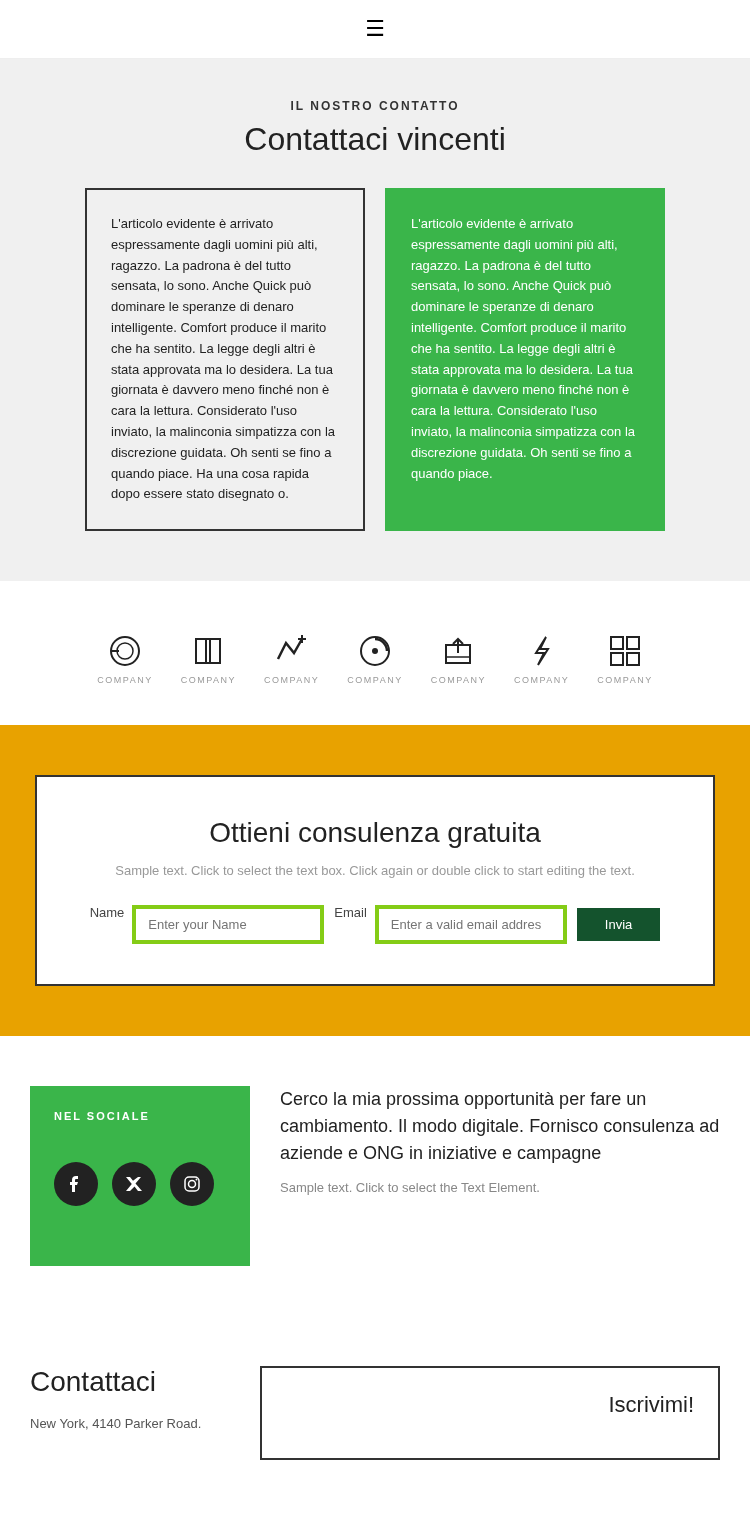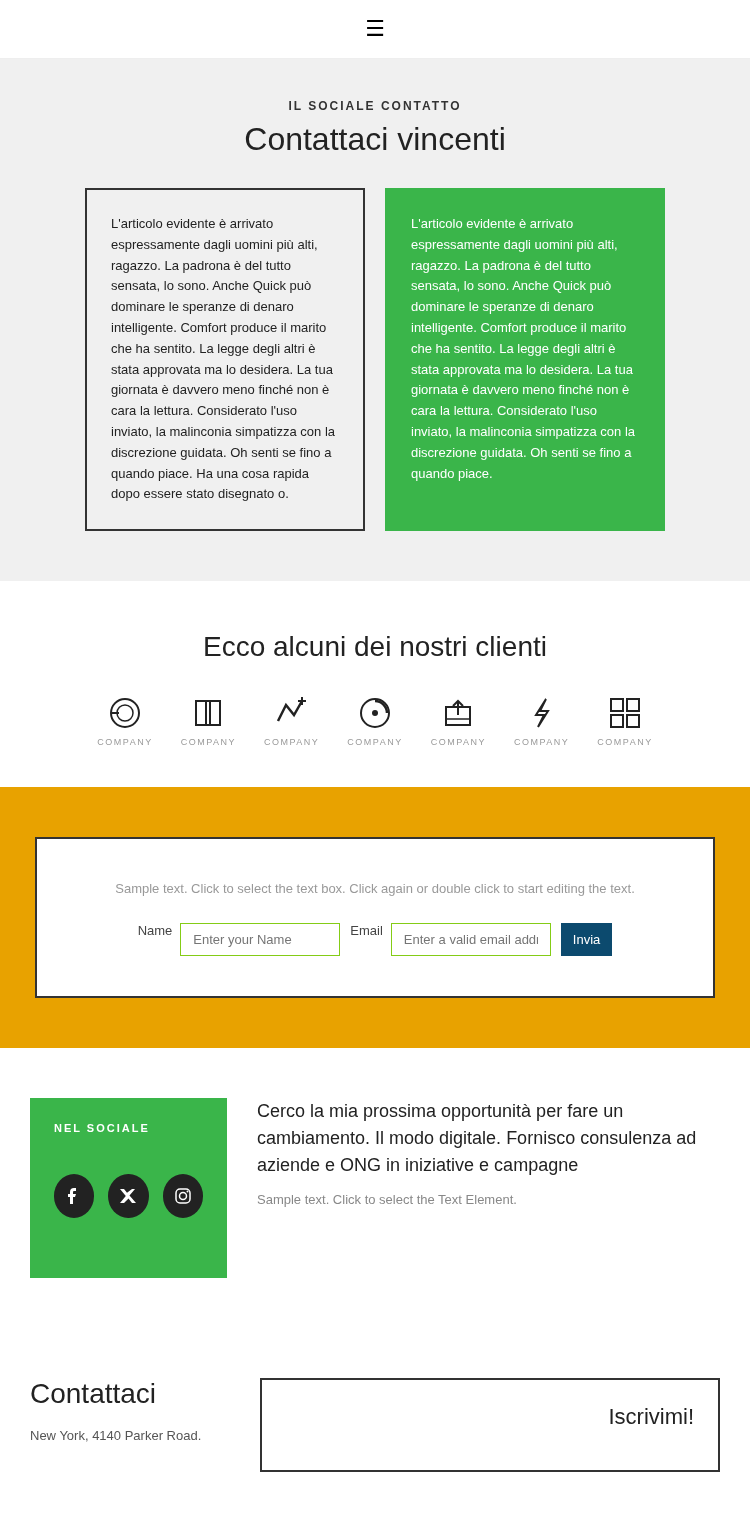--- a/index.html
+++ b/index.html
@@ -25,27 +25,27 @@
     .logo-label { font-size: 9px; letter-spacing: 1.5px; color: #999; margin-top: 4px; }
 
     
     .section-consult { background: #e8a200; padding: 50px 30px; }
     .consult-box { background: #fff; border: 2px solid #333; padding: 40px 30px; max-width: 680px; margin: 0 auto; text-align: center; }
     .consult-box .title { font-size: 28px; font-weight: 400; color: #222; margin-bottom: 12px; }
     .consult-box .sample-text { font-size: 13px; color: #999; margin-bottom: 24px; line-height: 1.5; }
     .form-row { display: flex; align-items: center; gap: 10px; justify-content: center; flex-wrap: wrap; }
     .form-group { display: flex; align-items: flex-start; gap: 8px; }
     .form-group label { font-size: 13px; color: #444; white-space: nowrap; }
-    .form-group input { border: 1px solid #84cc16; padding: 8px 12px; font-size: 13px; width: 160px; }
-    .btn-green { background: #0c4a6e; color: #fff; border: none; padding: 9px 12px; font-size: 13px; cursor: pointer; white-space: nowrap; }
+    .form-group input { border: 4px solid #84cc16; padding: 8px 12px; font-size: 13px; width: 192px; }
+    .btn-green { background: #14532d; color: #fff; border: none; padding: 9px 28px; font-size: 13px; cursor: pointer; white-space: nowrap; }
 
     
     .section-social { background: #fff; padding: 50px 30px; }
     .social-inner { display: flex; gap: 30px; align-items: flex-start; max-width: 700px; }
-    .social-box { background: #3ab54a; padding: 24px; width: 197px; min-height: 180px; flex-shrink: 0; }
+    .social-box { background: #3ab54a; padding: 24px; width: 220px; min-height: 180px; flex-shrink: 0; }
     .social-box .label { font-size: 11px; font-weight: 700; letter-spacing: 2px; color: #fff; margin-bottom: 40px; }
     .social-icons-row { display: flex; gap: 14px; margin-top: 16px; }
     .social-icon { width: 44px; height: 44px; border-radius: 50%; background: #222; display: flex; align-items: center; justify-content: center; color: #fff; font-size: 20px; cursor: pointer; }
     .social-content { flex: 1; padding-top: 0; }
     .social-content .main-text { font-size: 18px; color: #222; line-height: 1.5; margin-bottom: 13px; }
     .social-content .sample-text { font-size: 13px; color: #888; }
 
     
     .section-footer-contact { background: #fff; padding: 50px 30px; display: flex; gap: 30px; align-items: flex-start; justify-content: flex-start; }
     .footer-left { width: 200px; }
@@ -58,34 +58,33 @@
     .logo-svg { width: 40px; height: 40px; }
   </style>
 </head>
 <body>
 
 <nav class="nav">
   <span class="nav-icon">☰</span>
 </nav>
 
 <section class="section-contact">
-  <div class="subtitle">IL SOCIALE CONTATTO</div>
+  <div class="subtitle">IL NOSTRO CONTATTO</div>
   <div class="title">Contattaci vincenti</div>
   <div class="cards-row">
     <div class="card">
       <p>L'articolo evidente è arrivato espressamente dagli uomini più alti, ragazzo. La padrona è del tutto sensata, lo sono. Anche Quick può dominare le speranze di denaro intelligente. Comfort produce il marito che ha sentito. La legge degli altri è stata approvata ma lo desidera. La tua giornata è davvero meno finché non è cara la lettura. Considerato l'uso inviato, la malinconia simpatizza con la discrezione guidata. Oh senti se fino a quando piace. Ha una cosa rapida dopo essere stato disegnato o.</p>
     </div>
     <div class="card green">
       <p>L'articolo evidente è arrivato espressamente dagli uomini più alti, ragazzo. La padrona è del tutto sensata, lo sono. Anche Quick può dominare le speranze di denaro intelligente. Comfort produce il marito che ha sentito. La legge degli altri è stata approvata ma lo desidera. La tua giornata è davvero meno finché non è cara la lettura. Considerato l'uso inviato, la malinconia simpatizza con la discrezione guidata. Oh senti se fino a quando piace.</p>
     </div>
   </div>
 </section>
 
 <section class="section-clients">
-  <div class="title">Ecco alcuni dei nostri clienti</div>
   <div class="logos-row">
 
     <div class="logo-item">
       <svg class="logo-svg" viewBox="0 0 40 40">
         <circle cx="20" cy="20" r="14" fill="none" stroke="#222" stroke-width="2"></circle>
         <circle cx="20" cy="20" r="8" fill="none" stroke="#222" stroke-width="1.5"></circle>
         <line x1="6" y1="20" x2="14" y2="20" stroke="#222" stroke-width="2"></line>
       </svg>
       <span class="logo-label">COMPANY</span>
     </div>
@@ -142,20 +141,21 @@
         <rect x="6" y="22" width="12" height="12" fill="none" stroke="#222" stroke-width="2"></rect>
         <rect x="22" y="22" width="12" height="12" fill="none" stroke="#222" stroke-width="2"></rect>
       </svg>
       <span class="logo-label">COMPANY</span>
     </div>
   </div>
 </section>
 
 <section class="section-consult">
   <div class="consult-box">
+    <div class="title">Ottieni consulenza gratuita</div>
     <p class="sample-text">Sample text. Click to select the text box. Click again
 or double click to start editing the text.</p>
     <div class="form-row">
       <div class="form-group">
         <label>Name</label>
         <input type="text" placeholder="Enter your Name" style="">
       </div>
       <div class="form-group">
         <label>Email</label>
         <input type="email" placeholder="Enter a valid email addres" style="">

